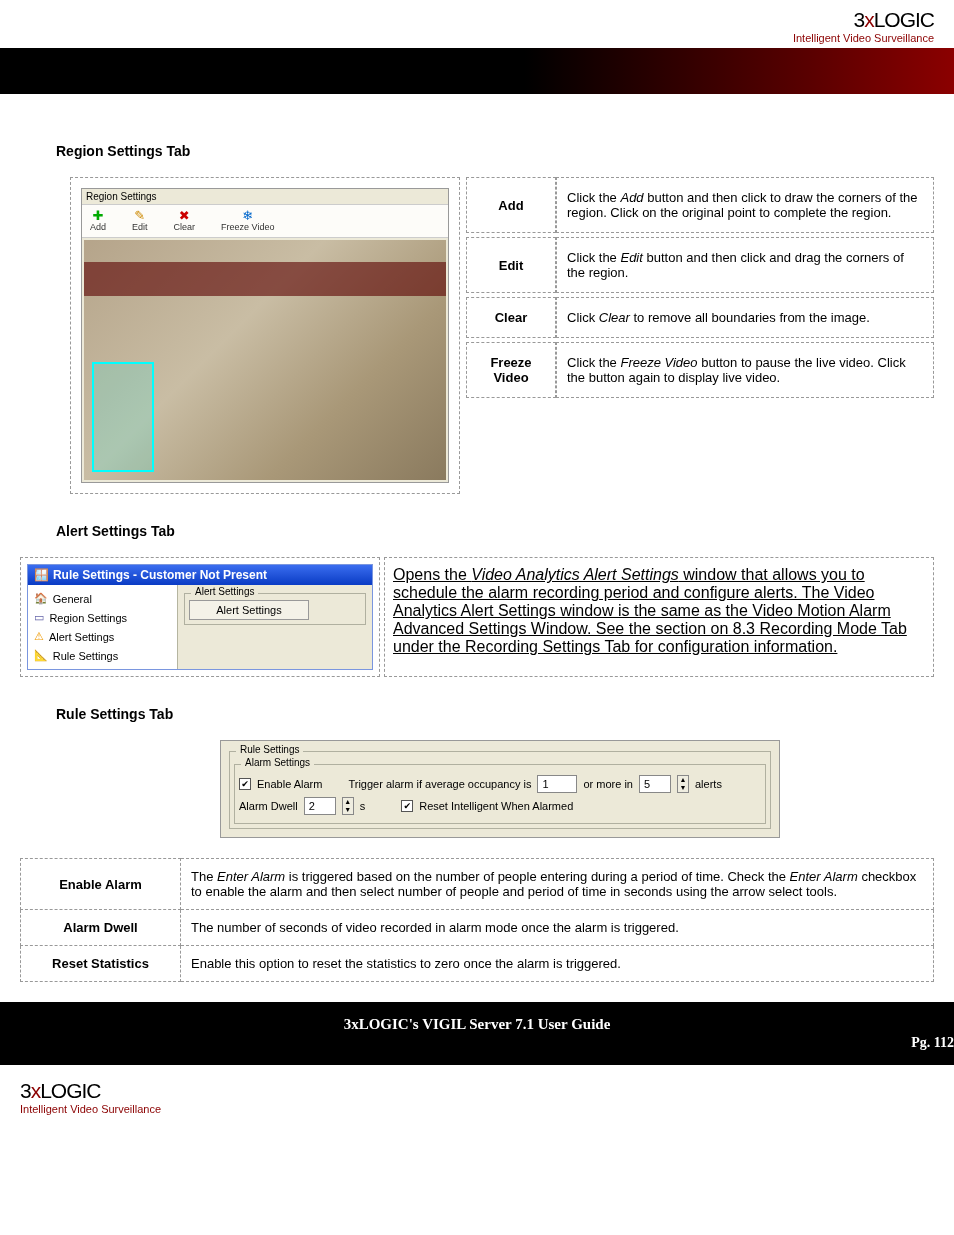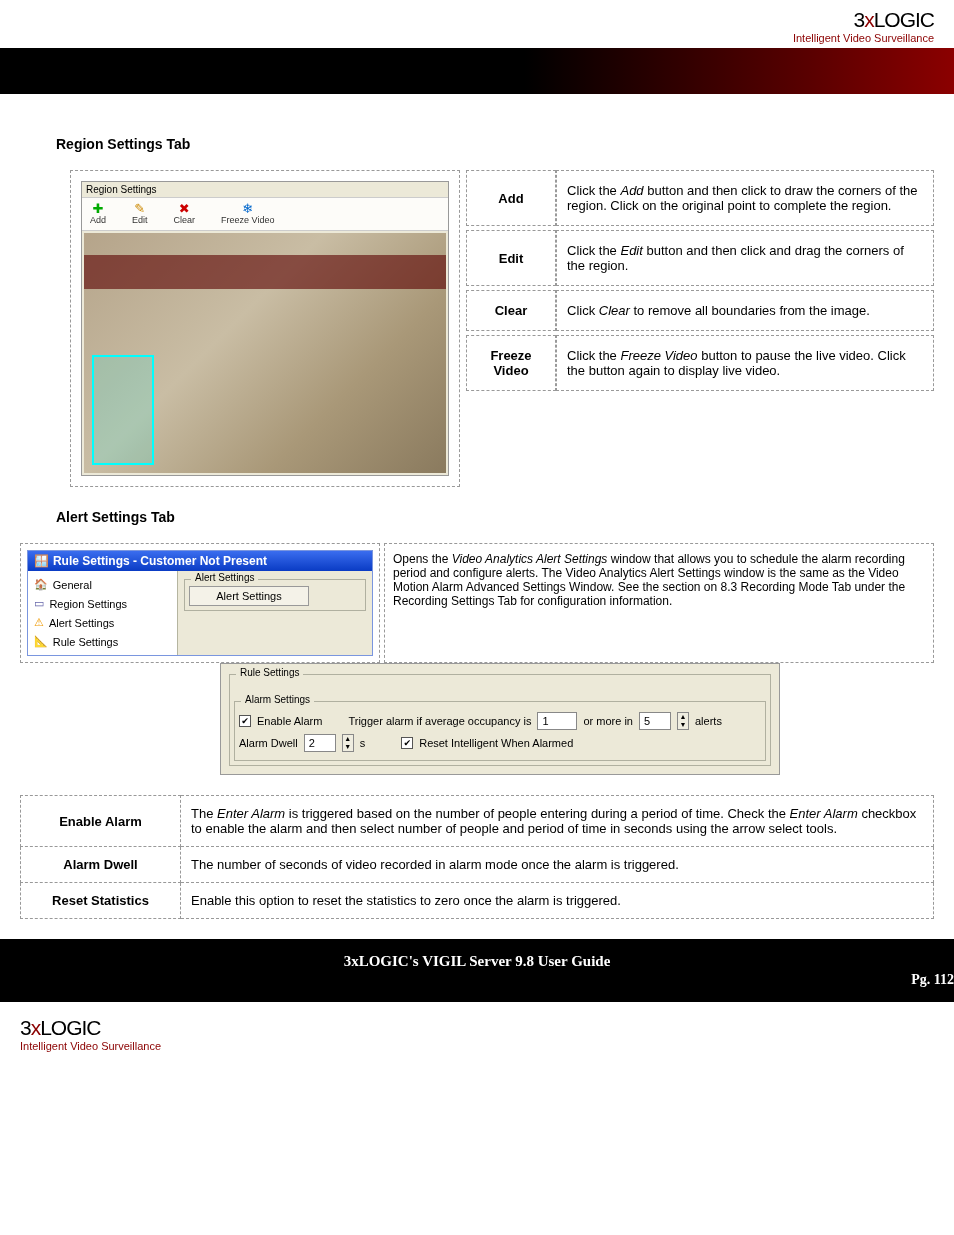--- a/index.html
+++ b/index.html
@@ -17,21 +17,21 @@
   }
   .logo { text-align: right; }
   .logo-main { font-size: 21px; font-weight: normal; letter-spacing: -1px; }
   .logo-main .x { color: #8B0000; text-transform: lowercase; }
   .logo-tag { font-size: 11px; color: #8B0000; }
   .red-bar {
     height: 46px;
     background: linear-gradient(to right, #000 0%, #000 55%, #5a0000 85%, #8B0000 100%);
   }
   .content { padding: 20px; }
-  h3 { font-size: 14px; font-weight: bold; margin: 22px 0 18px; padding-left: 36px; }
+  h3 { font-size: 14px; font-weight: bold; margin: 29px 0 18px; padding-left: 36px; }
   .tbl { width: 100%; border-collapse: separate; border-spacing: 0; }
   .tbl td {
     border: 1px dashed #999;
     padding: 12px 10px;
     vertical-align: middle;
     font-size: 13px;
   }
   .tbl td.head {
     font-weight: bold;
     text-align: center;
@@ -67,21 +67,21 @@
     width: 62px; height: 110px;
     border: 2px solid #00ffff;
     background: rgba(0,255,255,0.15);
   }
   
   .alert-row { display: flex; gap: 4px; }
   .alert-left {
     border: 1px dashed #999; width: 360px; padding: 6px;
   }
   .alert-right {
-    border: 1px dashed #999; flex: 1; padding: 8px; font-size: 12px;
+    border: 1px dashed #999; flex: 1; padding: 8px; font-size: 16px; text-decoration: underline;
   }
   .winbox { border: 1px solid #7a96df; background: #ece9d8; font-size: 11px; }
   .winbar {
     background: linear-gradient(to bottom,#3a6def,#0a3bc4);
     color: #fff; padding: 3px 6px; font-weight: bold; font-size: 12px;
     display: flex; align-items: center; gap: 4px;
   }
   .wincols { display: flex; }
   .winnav { width: 150px; border-right: 1px solid #b5b5a0; padding: 4px 0; background: #fff; }
   .winnav-item { display: flex; align-items: center; gap: 5px; padding: 3px 6px; font-size: 11px; }
@@ -222,26 +222,27 @@
             </div>
           </div>
         </div>
       </div>
     </div>
     <div class="alert-right">
       <span>Opens the </span><em>Video Analytics Alert Settings</em><span> window that allows you to schedule the alarm recording period and configure alerts.  The Video Analytics Alert Settings window is the same as the Video Motion Alarm Advanced Settings Window.  See the section on 8.3 Recording Mode Tab under the Recording Settings Tab for configuration information.</span>
     </div>
   </div>
 
+  <h3>Rule Settings Tab</h3>
 
   <div class="rule-mock">
     <div class="rule-panel">
       <div class="fieldset" style="background:#ece9d8">
         <span class="legend">Rule Settings</span>
-        <div class="fieldset" style="margin-top:20px">
+        <div class="fieldset" style="margin-top:6px">
           <span class="legend">Alarm Settings</span>
           <div class="rule-row-inner">
             <span class="chk">✔</span>
             <span>Enable Alarm</span>
             <span style="width:14px"></span>
             <span>Trigger alarm if average occupancy is</span>
             <span class="num">1</span>
             <span>or more in</span>
             <span class="num" style="width:32px">5</span>
               <span class="spin">
@@ -282,21 +283,21 @@
     <tr>
       <td class="h">Reset Statistics</td>
       <td>Enable this option to reset the statistics to zero once the alarm is triggered.</td>
     </tr>
   </tbody>
     </table>
 
 </div>
 
 <div class="footer-bar">
-  <span>3xLOGIC's VIGIL Server 9.8 User Guide</span>
+  <span>3xLOGIC's VIGIL Server 7.1 User Guide</span>
   <span class="pg">Pg. 112</span>
 </div>
 
 <div class="footer-logo">
   <div class="logo" style="text-align:left">
     <div class="logo-main">
       <span>3</span><span class="x">x</span><span>LOGIC</span>
     </div>
     <div class="logo-tag">Intelligent Video Surveillance</div>
   </div>

